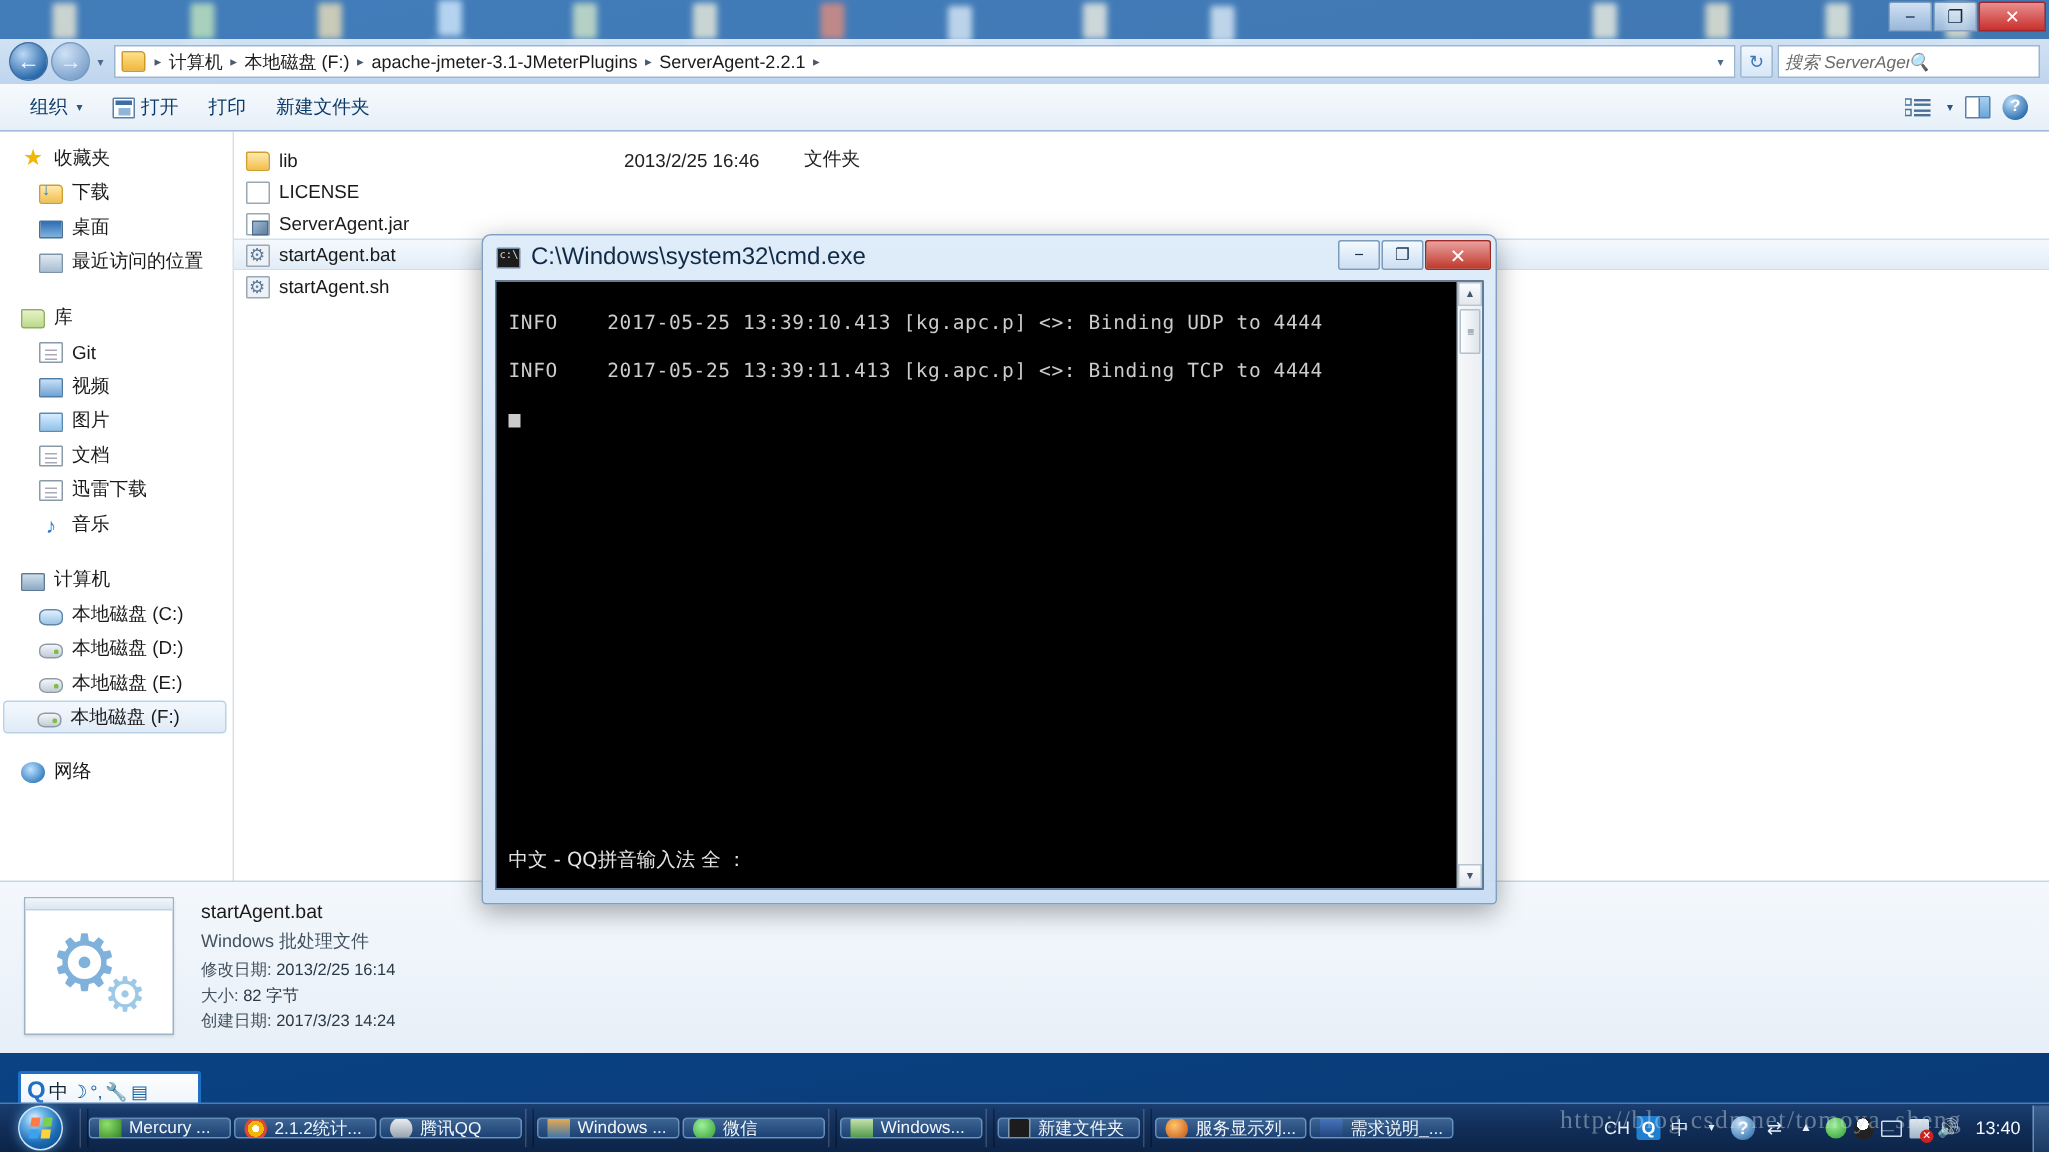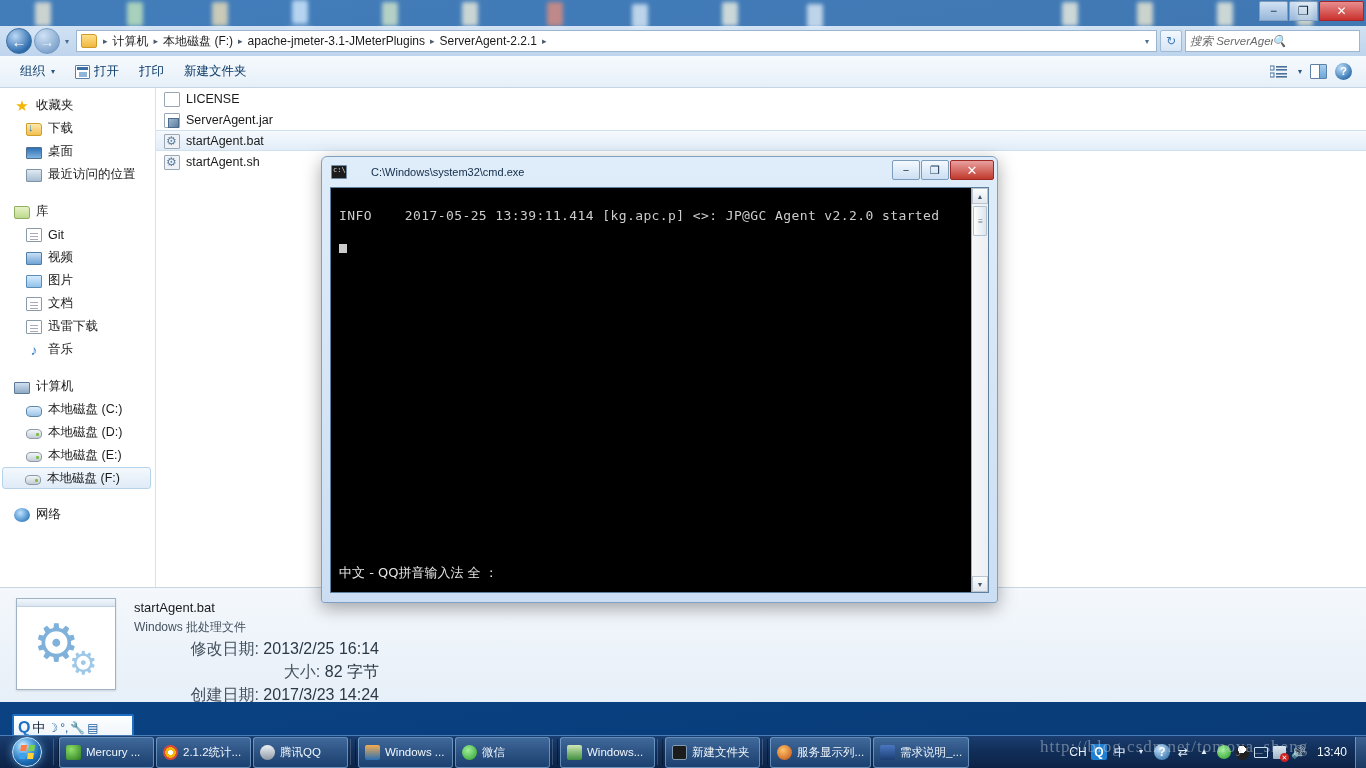--- a/index.html
+++ b/index.html
@@ -236,21 +236,21 @@
   }
   .det-thumb .bar { position:absolute; left:0; right:0; top:0; height:8px;
     background: linear-gradient(180deg,#f2f6fb,#dbe6f1); border-bottom:1px solid #c3d2e0; }
   .det-thumb .gear1 { position:absolute; left:16px; top:18px; font-size:52px; line-height:52px;
     color:#7fb1da; }
   .det-thumb .gear2 { position:absolute; left:52px; top:48px; font-size:32px; line-height:32px;
     color:#9ec8e8; }
   .det-info { margin-left: 18px; padding-top: 2px; }
   .det-title { font-size: 13px; color: #1a1a1a; margin-bottom: 4px; }
   .det-sub { font-size: 12px; color: #44525f; margin-bottom: 3px; }
-  .det-line { font-size: 16px; color: #2b3946; text-align: right; width: 245px; margin-bottom: 2px; }
+  .det-line { font-size: 11px; color: #2b3946; width: 245px; margin-bottom: 2px; }
   .det-line b { font-weight: normal; color: #44525f; }
 
   
   .ime-bar {
     position: absolute; left: 12px; bottom: 27px; width: 122px; height: 27px;
     background: linear-gradient(180deg,#fdfefe,#eef4fa);
     border: 2px solid #1f6fc4; border-radius: 2px;
     display: flex; align-items: center; gap: 2px; padding: 0 4px; z-index: 30;
   }
   .ime-q { color:#1f6fc4; font-size:16px; font-weight:bold; line-height:1; }
@@ -271,21 +271,21 @@
   .cmd-title {
     position: absolute; left: 0; right: 0; top: 0; height: 30px;
     display: flex; align-items: center; padding: 0 4px 0 9px;
   }
   .cmd-ico {
     width: 16px; height: 14px; background: #1c1c1c; border: 1px solid #6f8aa5;
     border-radius: 1px; position: relative; flex: 0 0 auto;
   }
   .cmd-ico::after { content:'c:\\'; position:absolute; left:1px; top:0px; color:#d8d8d8;
     font-size:7px; font-family:"DejaVu Sans Mono", monospace; }
-  .cmd-title-text { margin-left: 24px; font-size: 11px; color: #102a45; }
+  .cmd-title-text { margin-left: 7px; font-size: 16px; color: #102a45; }
   .cmd-wb { position: absolute; right: 3px; top: 3px; display: flex; gap: 1px; }
   .cmd-btn {
     width: 28px; height: 20px;
     background: linear-gradient(180deg,#f4f9ff,#ccdff2);
     border: 1px solid #7c9cbb; border-radius: 2px;
     display: flex; align-items: center; justify-content: center;
     font-size: 11px; color: #16334f; line-height: 1;
   }
   .cmd-btn.close {
     width: 44px; background: linear-gradient(180deg,#e9a0a0,#c0392b);
@@ -349,21 +349,21 @@
     box-shadow: 0 0 8px rgba(110,190,250,.65);
   }
   .orb-flag {
     width: 15px; height: 15px; position: relative; transform: skewX(-8deg);
   }
   .orb-flag i { position: absolute; width: 6px; height: 6px; display:block; }
   .tb-sep { width: 6px; height: 26px; border-left: 1px solid rgba(255,255,255,.18);
     border-right: 1px solid rgba(0,0,0,.35); }
   .tasks { display: flex; align-items: center; gap: 2px; flex: 1 1 auto; overflow: hidden; }
   .task {
-    height: 31px; min-width: 95px; max-width: 104px;
+    height: 14px; min-width: 95px; max-width: 104px;
     background: linear-gradient(180deg, rgba(120,170,220,.42), rgba(40,88,146,.55));
     border: 1px solid rgba(150,195,235,.55); border-radius: 3px;
     display: flex; align-items: center; gap: 5px; padding: 0 6px;
     color: #f0f6fc; font-size: 11.5px; white-space: nowrap; overflow: hidden;
   }
   .task .tico { width: 15px; height: 15px; flex: 0 0 15px; border-radius: 2px; }
   .task .tlbl { overflow: hidden; text-overflow: ellipsis; }
   .tray {
     display: flex; align-items: center; gap: 5px; padding: 0 6px 0 8px; flex: 0 0 auto;
     color: #e8f1fa; font-size: 11px;
@@ -594,20 +594,29 @@
       <div class="nav-group">
         <div class="nav-row head">
           <span class="ico ico-net"></span>
           <span>网络</span>
         </div>
       </div>
     </div>
 
     <div class="listpane">
 
+      <div class="row" style="margin-top:8px">
+        <div class="cell name">
+          <span class="f-ico fi-folder"></span>
+          <span>lib</span>
+        </div>
+        <div class="cell date">2013/2/25 16:46</div>
+        <div class="cell type">文件夹</div>
+        <div class="cell size"></div>
+      </div>
 
 
       <div class="row">
         <div class="cell name">
           <span class="f-ico fi-plain"></span>
           <span>LICENSE</span>
         </div>
         <div class="cell date"></div>
         <div class="cell type"></div>
         <div class="cell size"></div>
@@ -686,21 +695,22 @@
       <span class="cmd-title-text">C:\Windows\system32\cmd.exe</span>
       <span class="cmd-wb">
         <span class="cmd-btn">−</span>
         <span class="cmd-btn">❐</span>
         <span class="cmd-btn close">✕</span>
       </span>
     </div>
 
     <div class="cmd-screen">
       <div class="cmd-text">
-<div>INFO    2017-05-25 13:39:11.414 [kg.apc.p] &lt;&gt;: JP@GC Agent v2.2.0 started</div>
+<div>INFO    2017-05-25 13:39:10.413 [kg.apc.p] &lt;&gt;: Binding UDP to 4444</div>
+<div>INFO    2017-05-25 13:39:11.413 [kg.apc.p] &lt;&gt;: Binding TCP to 4444</div>
 <div><span class="cmd-cursor"></span></div>
       </div>
       <div class="cmd-ime">中文 - QQ拼音输入法 全 ：</div>
       <div class="cmd-sb">
         <div class="sb-arrow up">▲</div>
         <div class="sb-thumb">≡</div>
         <div class="sb-arrow down">▼</div>
       </div>
     </div>
   </div>

